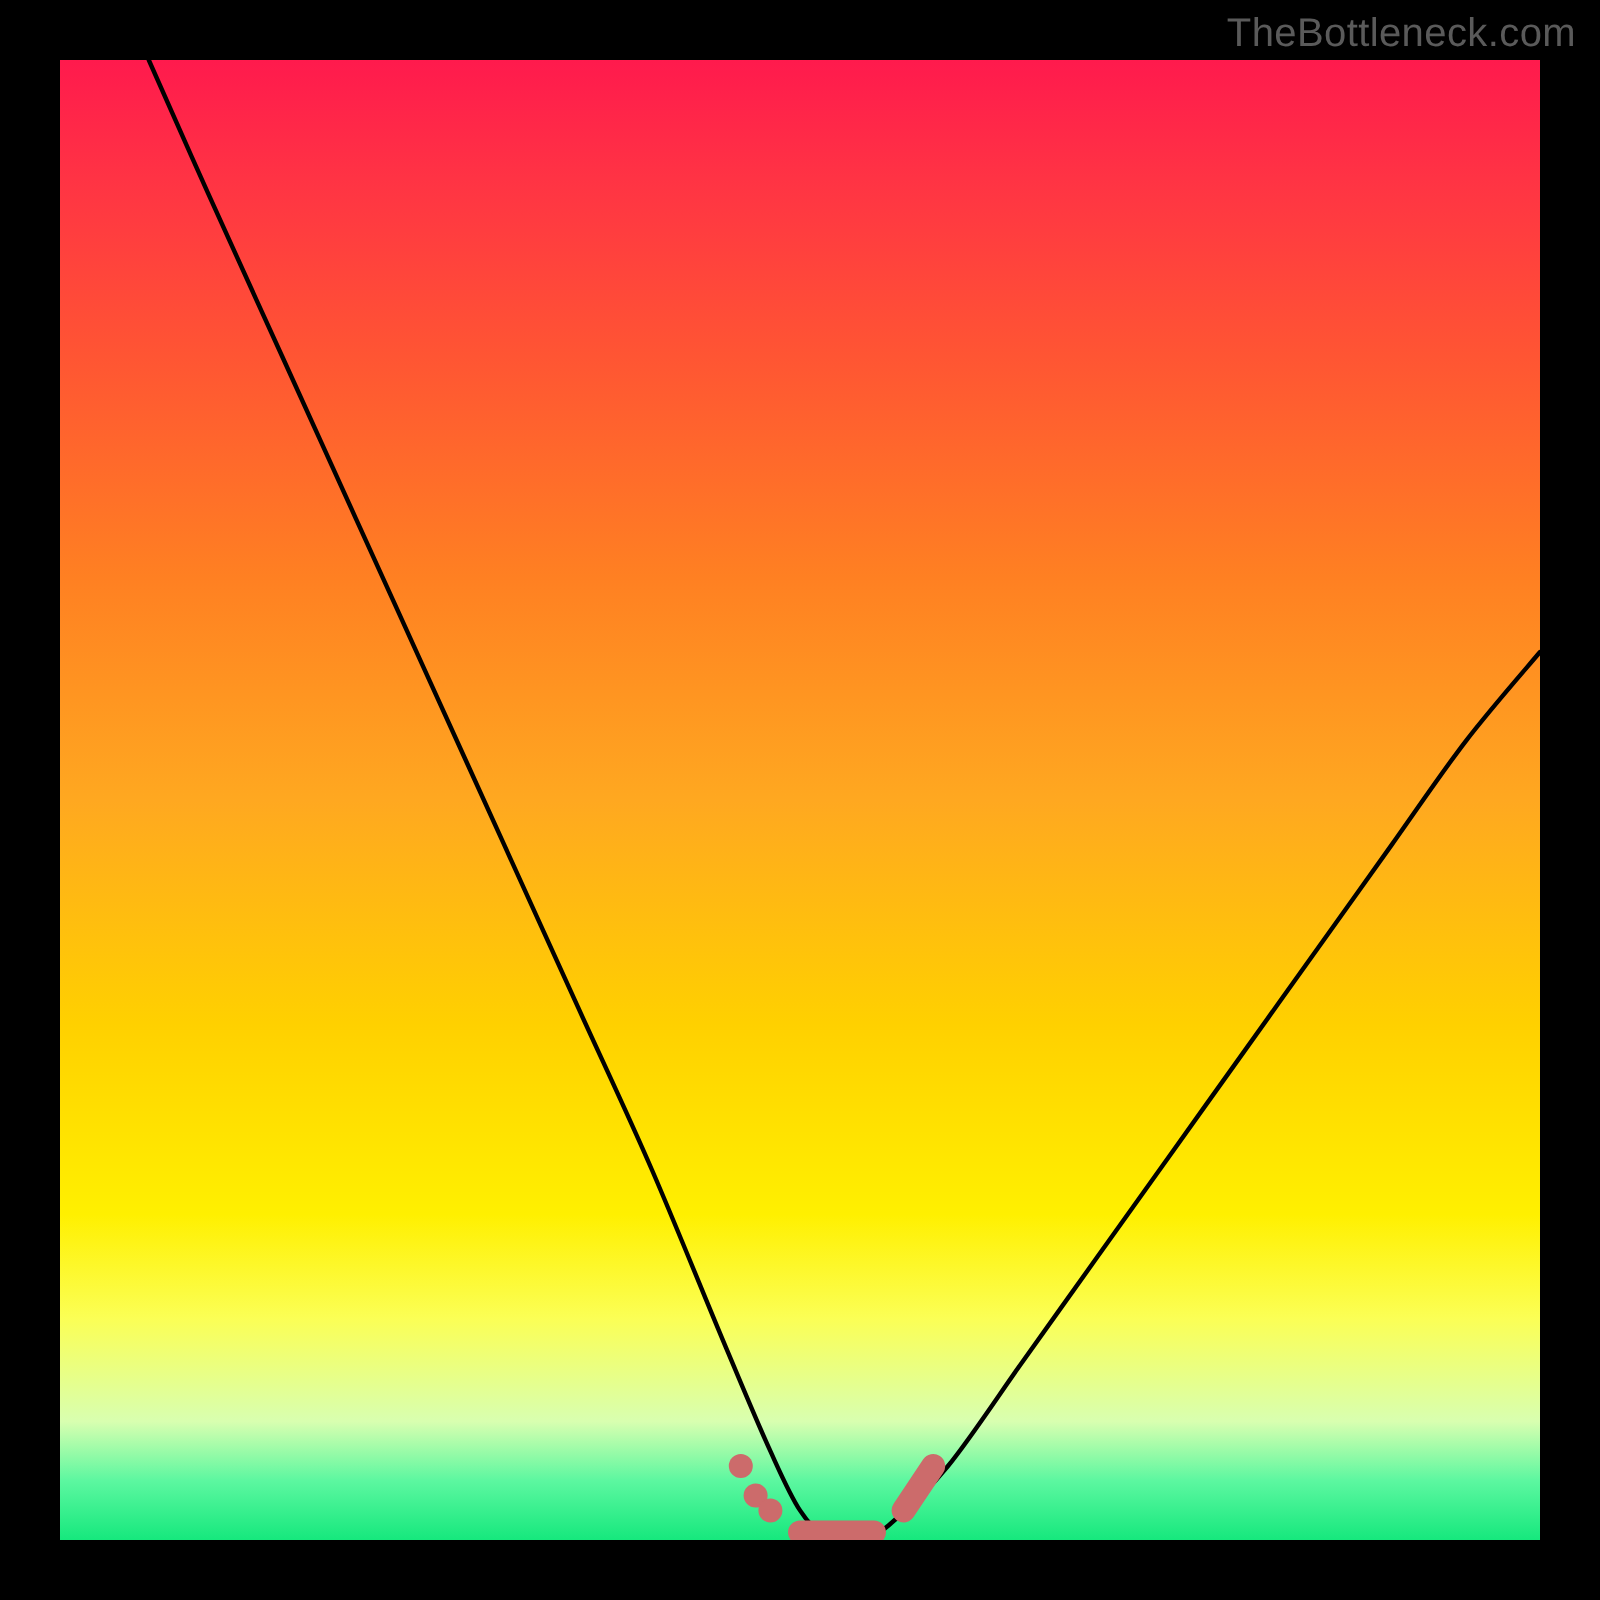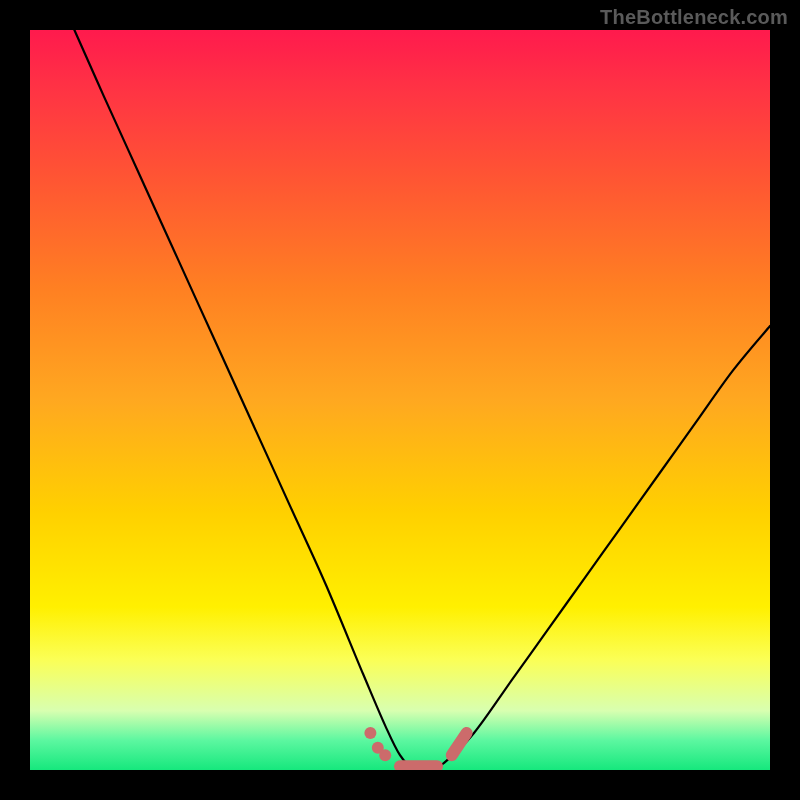--- a/index.html
+++ b/index.html
@@ -35,21 +35,21 @@
       #d8ffb0 92%,
       #5cf7a0 96%,
       #16e87d 100%);
   }
   .watermark {
     position: absolute;
     top: 6px;
     right: 12px;
     color: #5a5a5a;
     font-size: 20px;
-    font-weight: 700;
+    font-weight: 400;
     letter-spacing: 0.2px;
     user-select: none;
   }
   svg.curve-layer {
     position: absolute;
     left: 0;
     top: 0;
     width: 740px;
     height: 740px;
   }

